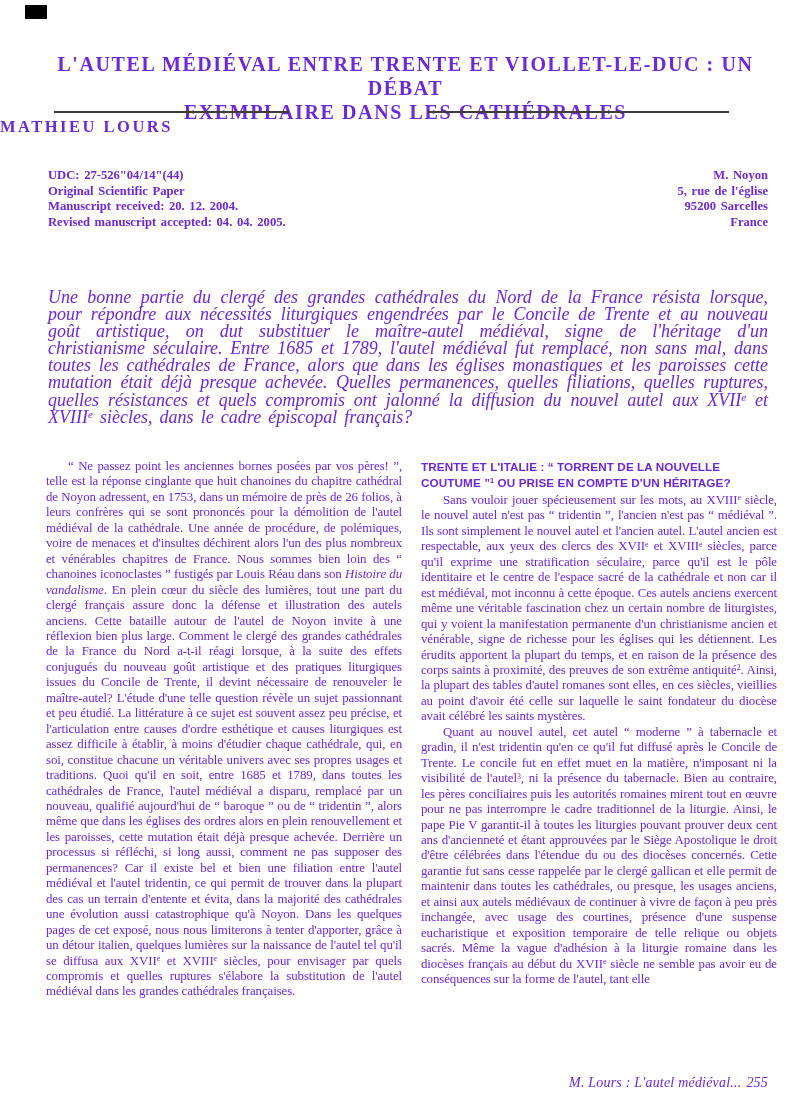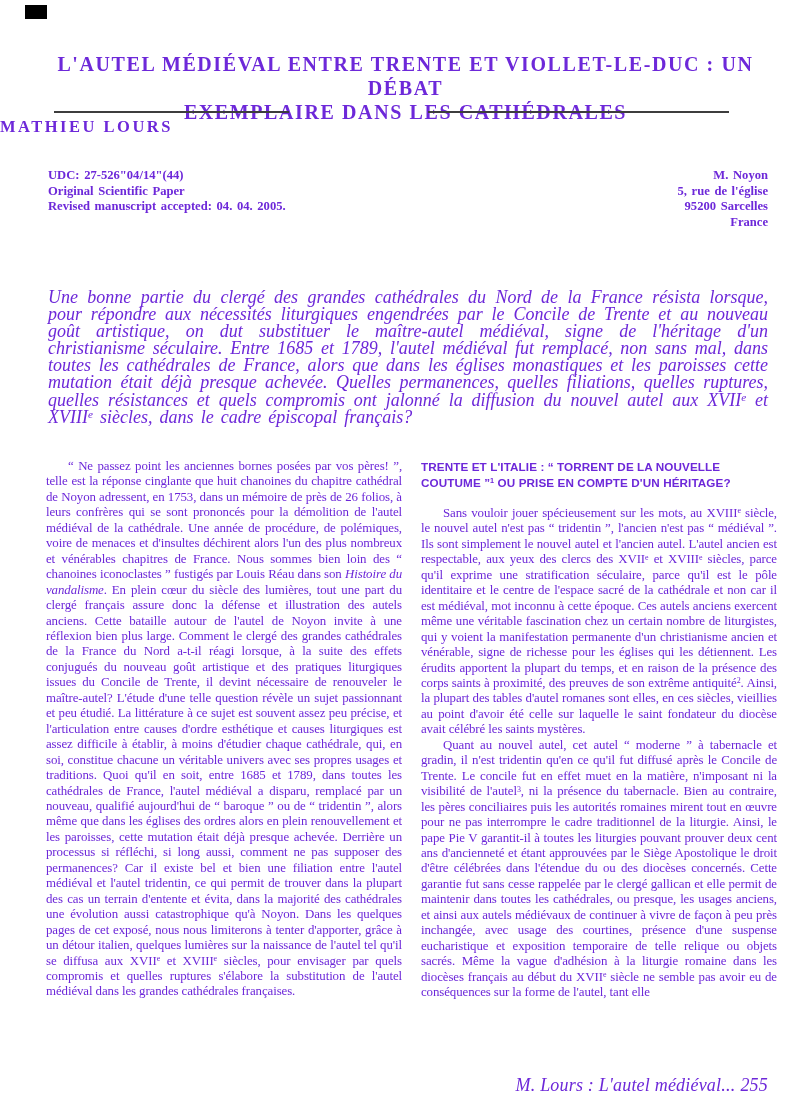--- a/index.html
+++ b/index.html
@@ -75,38 +75,38 @@
   .col { width: 356px; }
   .body-p {
     margin: 0;
     font-size: 12.9px;
     line-height: 15.45px;
     letter-spacing: -0.1px;
     text-align: justify;
   }
   .body-p.indent { text-indent: 22px; }
   .col-heading {
-    margin: 0 0 16px 0;
+    margin: 0 0 3px 0;
     font-family: "Liberation Sans", sans-serif;
     font-size: 11.7px;
     line-height: 15.5px;
     font-weight: bold;
     letter-spacing: 0.1px;
   }
   sup {
     font-size: 62%;
     line-height: 0;
     vertical-align: baseline;
     position: relative;
     top: -0.45em;
   }
   .footer {
     position: absolute;
     top: 1075px; right: 43px;
-    font-size: 18px;
+    font-size: 14px;
     font-style: italic;
     letter-spacing: 0.2px;
   }
   .footer .pagenum { margin-left: 5px; }
 </style>
 </head>
 <body>
 
 <div class="page">
 
@@ -119,20 +119,21 @@
 
   <div class="title-rule left"></div>
   <div class="title-rule right"></div>
 
   <div class="author">MATHIEU LOURS</div>
 
   <section class="meta">
     <div class="meta-left">
       <div>UDC: 27-526"04/14"(44)</div>
       <div>Original Scientific Paper</div>
+      <div>Manuscript received: 20. 12. 2004.</div>
       <div>Revised manuscript accepted: 04. 04. 2005.</div>
     </div>
     <div class="meta-right">
       <div>M. Noyon</div>
       <div>5, rue de l'église</div>
       <div>95200 Sarcelles</div>
       <div>France</div>
     </div>
   </section>
 

